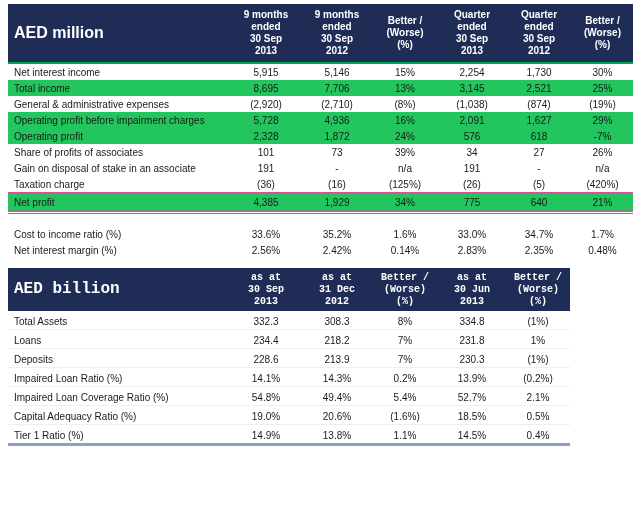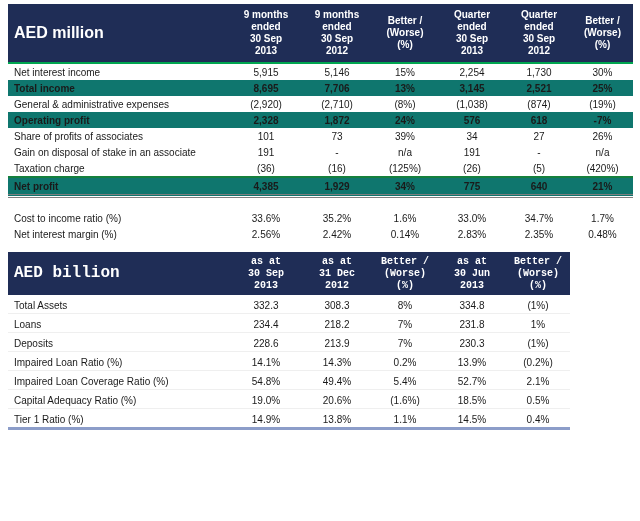--- a/index.html
+++ b/index.html
@@ -13,22 +13,22 @@
     line-height:1.18;text-align:center;vertical-align:middle;
     padding:4px 2px;white-space:pre-line;
   }
   .income thead th{height:50px;border-bottom:2px solid #00a550;}
   .balance thead th{height:32px;font-family:Liberation Mono, monospace;}
   .tbl th.unit{text-align:left;padding-left:6px;font-size:16px;}
   .tbl td{padding:2px 2px 1px 2px;vertical-align:middle;}
   .tbl td.lbl{text-align:left;padding-left:6px;}
   .tbl td.val{text-align:center;}
   .income tbody.pnl td{height:13px;}
-  tr.hl td{background:#0f766e;font-weight:bold;}
-  tr.final td{border-top:2px solid #15803d;border-bottom:4px double #7f7f7f;}
+  tr.hl td{background:#22c55e;font-weight:normal;}
+  tr.final td{border-top:2px solid #ec4899;border-bottom:4px double #7f7f7f;}
   tbody.ratios tr:first-child td{padding-top:14px;}
   tbody.ratios td{height:13px;}
   .balance tbody td{height:14px;border-bottom:1px solid #efefef;padding-top:3px;}
   .balance tbody tr:first-child td{border-top:none;}
   .balance tbody tr:last-child td{border-bottom:3px solid #8c9dc9;}
 </style>
 </head>
 <body>
 
 <div class="page">
@@ -92,20 +92,29 @@
         <tr>
           <td class="lbl">General &amp; administrative expenses</td>
           <td class="val">(2,920)</td>
           <td class="val">(2,710)</td>
           <td class="val">(8%)</td>
           <td class="val">(1,038)</td>
           <td class="val">(874)</td>
           <td class="val">(19%)</td>
         </tr>
         <tr class="hl">
+          <td class="lbl">Operating profit before impairment charges</td>
+          <td class="val">5,728</td>
+          <td class="val">4,936</td>
+          <td class="val">16%</td>
+          <td class="val">2,091</td>
+          <td class="val">1,627</td>
+          <td class="val">29%</td>
+        </tr>
+        <tr class="hl">
           <td class="lbl">Operating profit</td>
           <td class="val">2,328</td>
           <td class="val">1,872</td>
           <td class="val">24%</td>
           <td class="val">576</td>
           <td class="val">618</td>
           <td class="val">-7%</td>
         </tr>
         <tr>
           <td class="lbl">Share of profits of associates</td>

